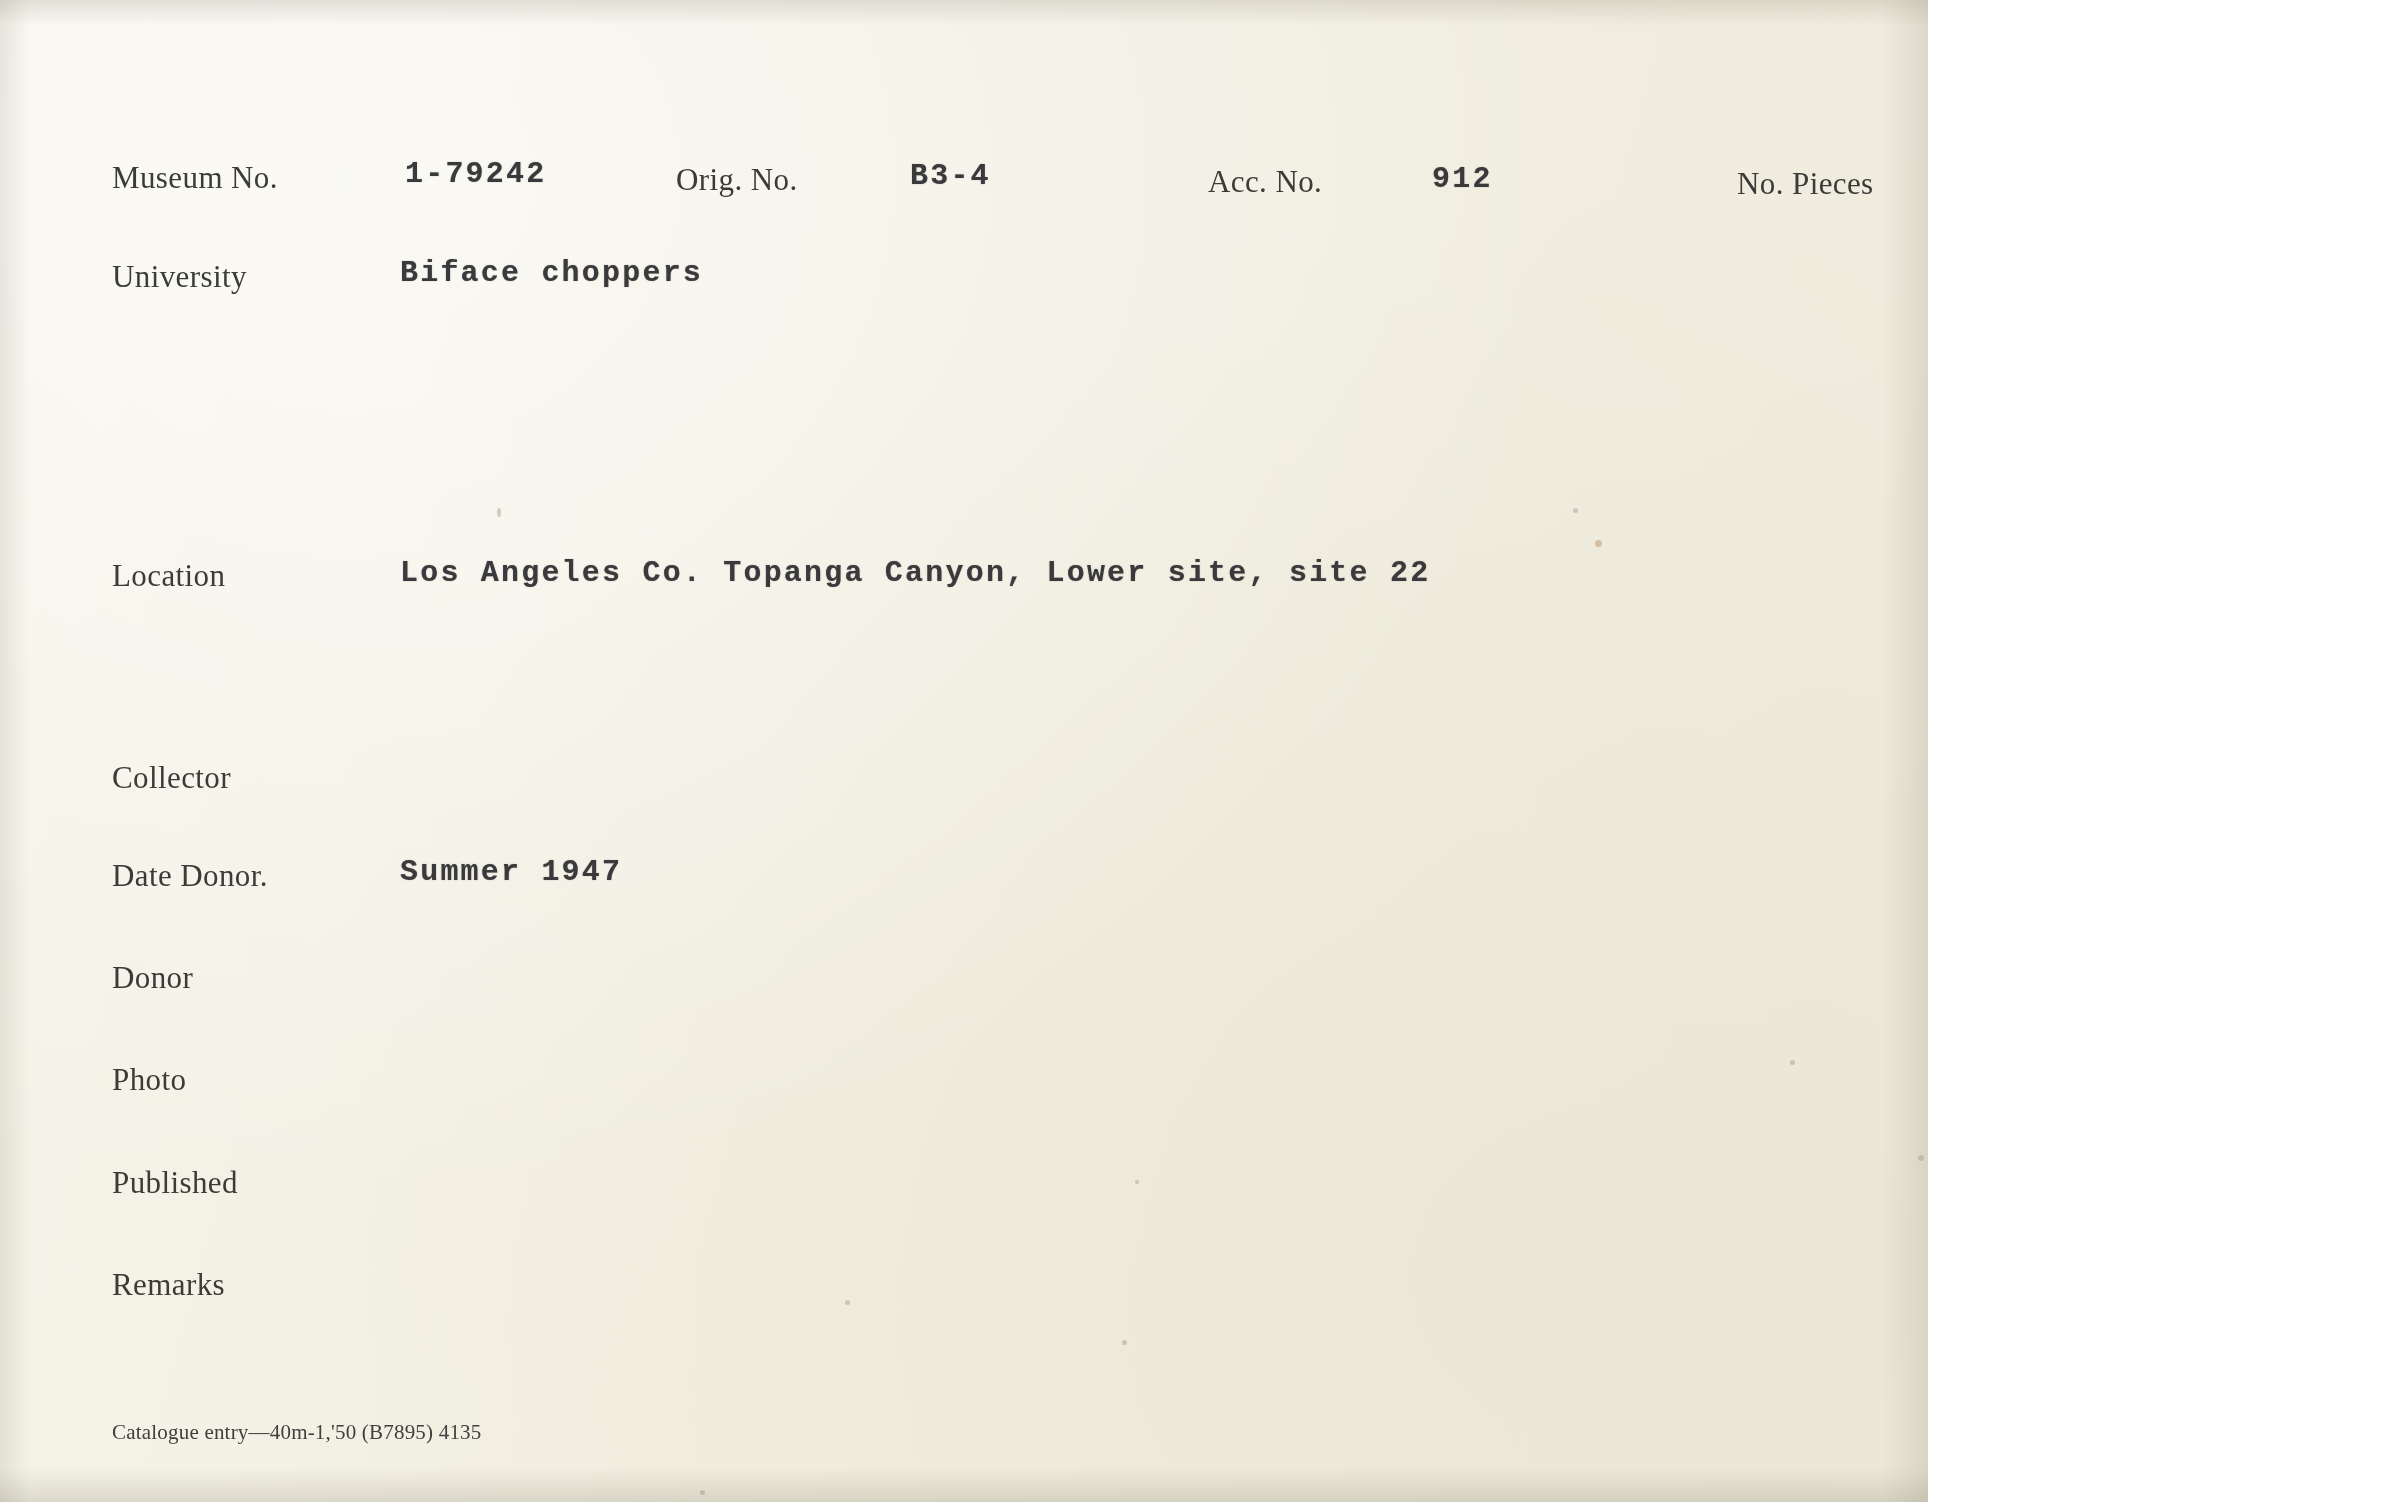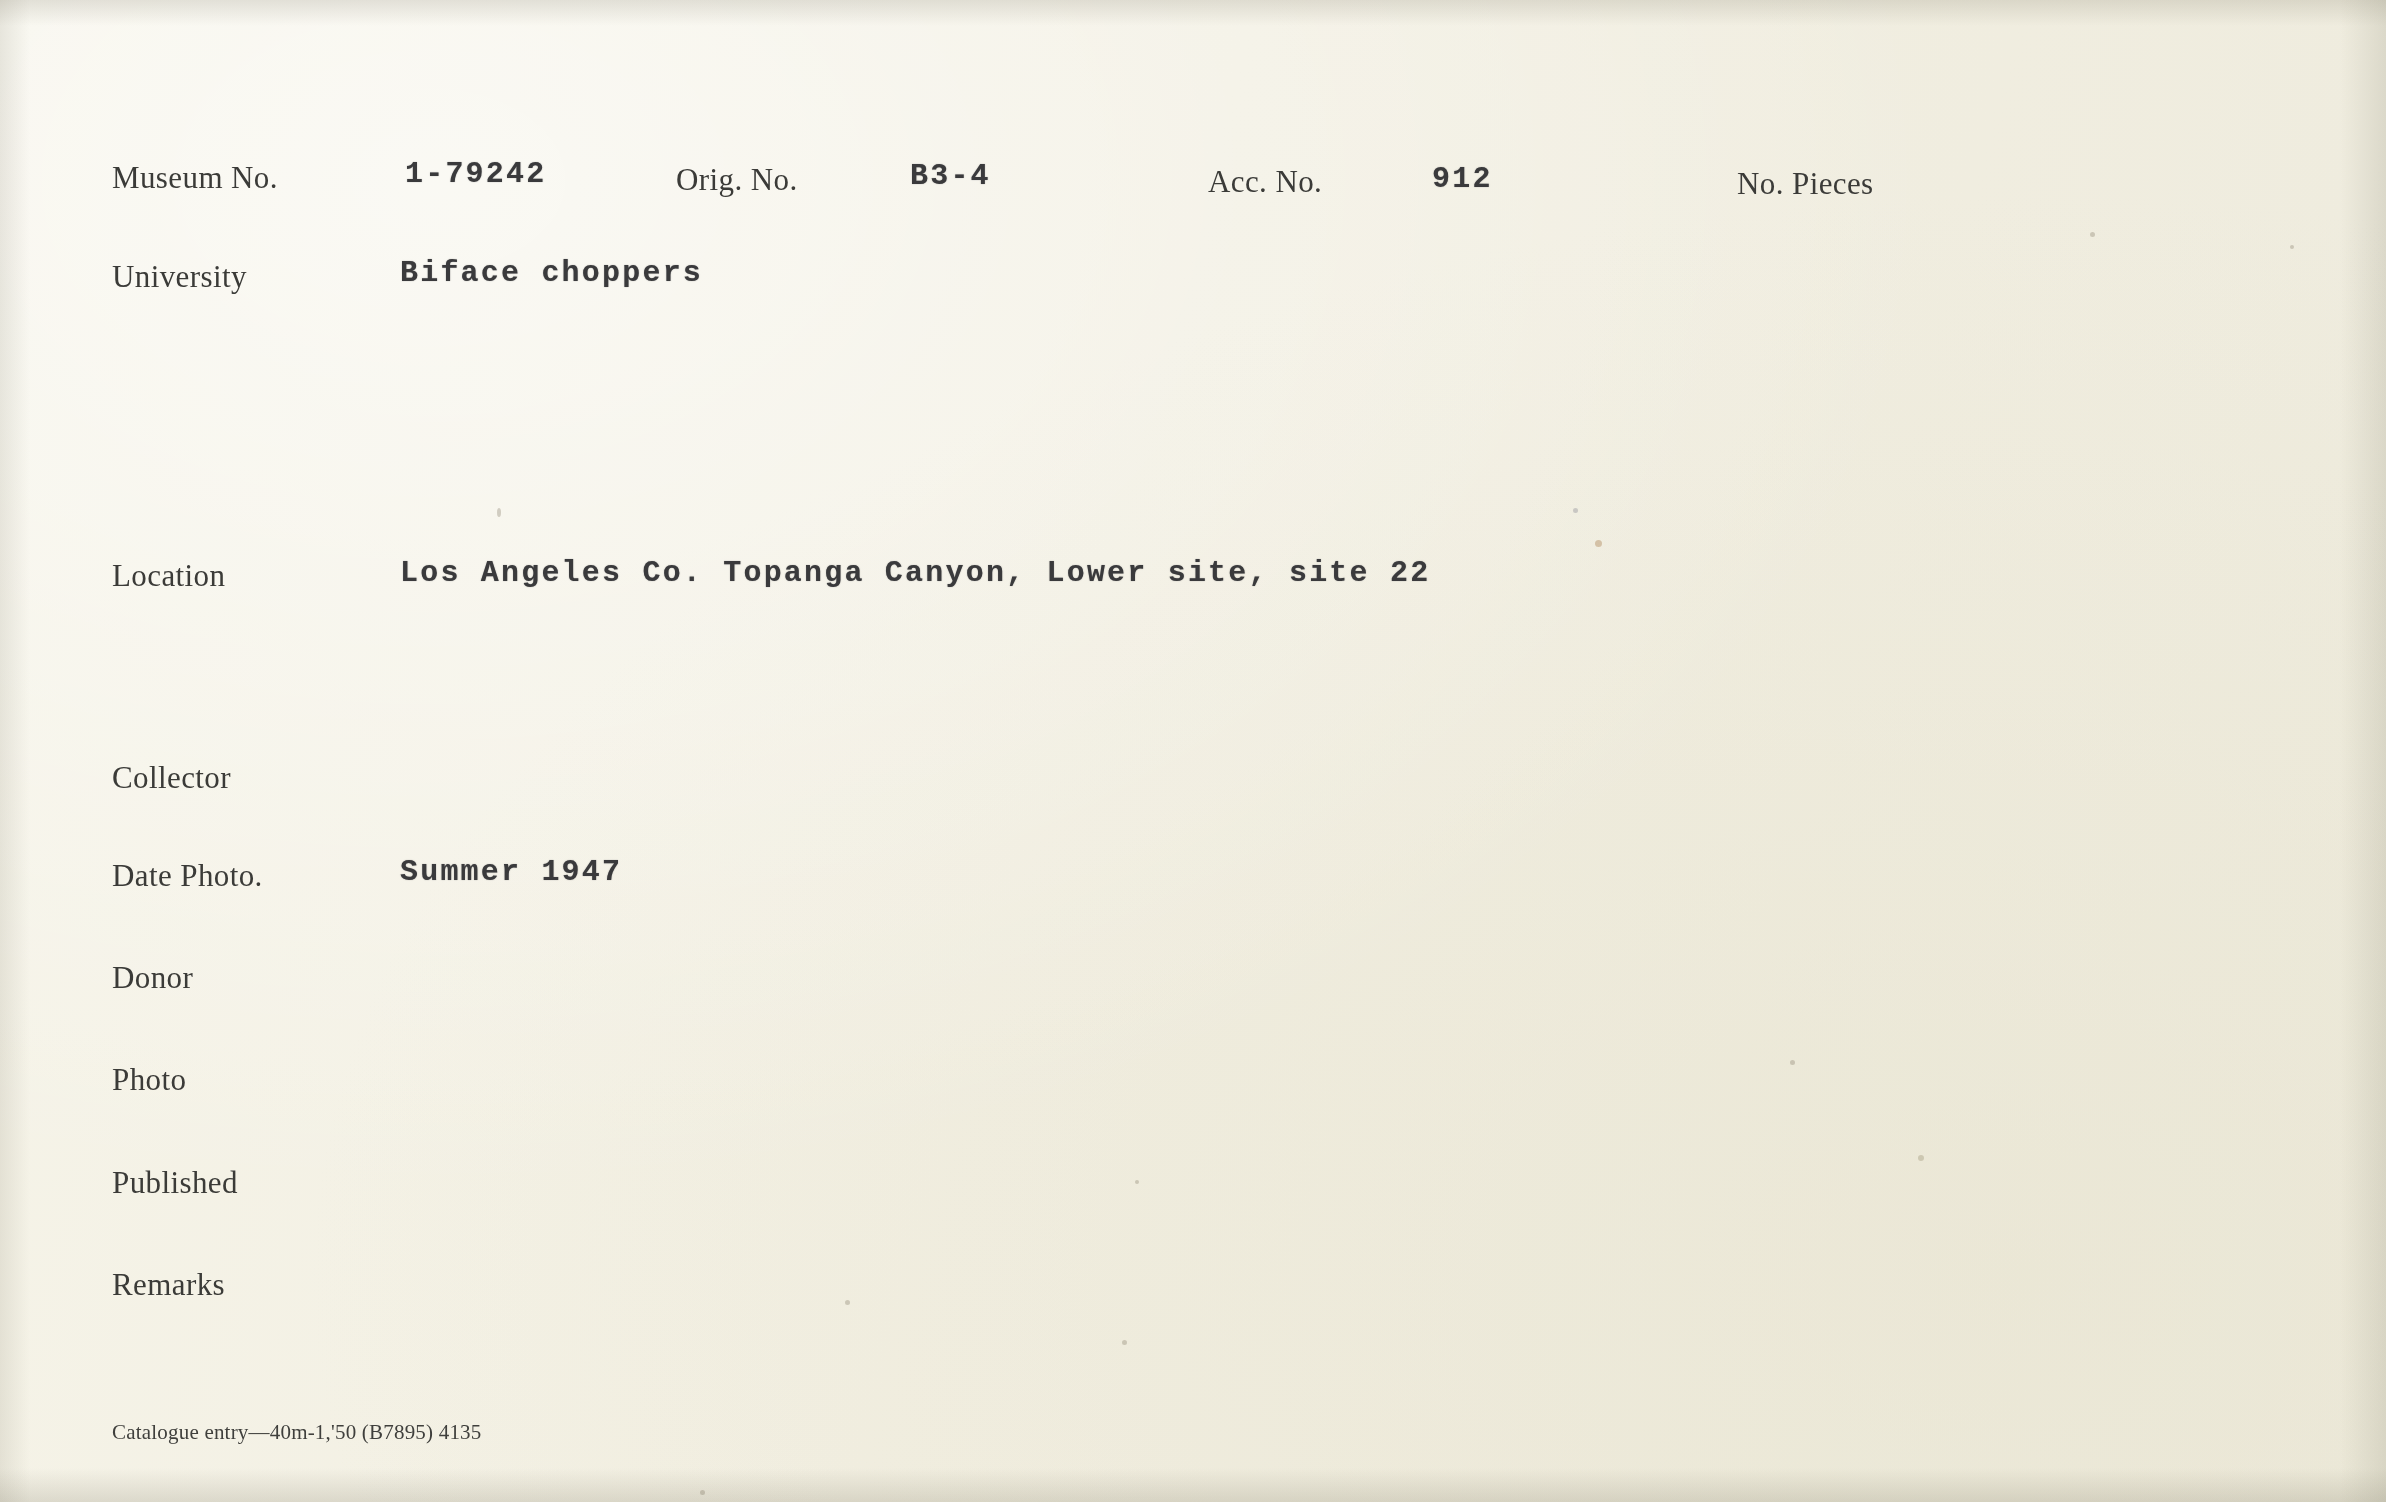--- a/index.html
+++ b/index.html
@@ -5,21 +5,21 @@
   html, body {
     margin: 0;
     padding: 0;
     background: #ffffff;
   }
   body {
     font-family: "Liberation Serif", serif;
   }
   .card {
     position: relative;
-    width: 2386px;
+    width: 1928px;
     height: 1502px;
     background: #f4f2e6;
     background-image:
       radial-gradient(ellipse at 18% 12%, rgba(255,255,255,0.55) 0%, rgba(255,255,255,0) 55%),
       radial-gradient(ellipse at 85% 85%, rgba(230,226,205,0.5) 0%, rgba(230,226,205,0) 60%),
       linear-gradient(105deg, #f6f4e9 0%, #f2efe2 45%, #eeebdd 100%);
     overflow: hidden;
     box-sizing: border-box;
   }
   
@@ -104,21 +104,21 @@
   <div class="typed" style="left:1990px; top:163px;"></div>
 
   <div class="label" style="left:112px; top:259px;">University</div>
   <div class="typed" style="left:400px; top:256px;">Biface choppers</div>
 
   <div class="label" style="left:112px; top:558px;">Location</div>
   <div class="typed" style="left:400px; top:556px;">Los Angeles Co. Topanga Canyon, Lower site, site 22</div>
 
   <div class="label" style="left:112px; top:760px;">Collector</div>
 
-  <div class="label" style="left:112px; top:858px;">Date Photo.</div>
+  <div class="label" style="left:112px; top:858px;">Date Donor.</div>
   <div class="typed" style="left:400px; top:855px;">Summer 1947</div>
 
   <div class="label" style="left:112px; top:960px;">Donor</div>
 
   <div class="label" style="left:112px; top:1062px;">Photo</div>
   <div class="typed" style="left:400px; top:1059px;"></div>
 
   <div class="label" style="left:112px; top:1165px;">Published</div>
   <div class="typed" style="left:400px; top:1162px;"></div>
 

